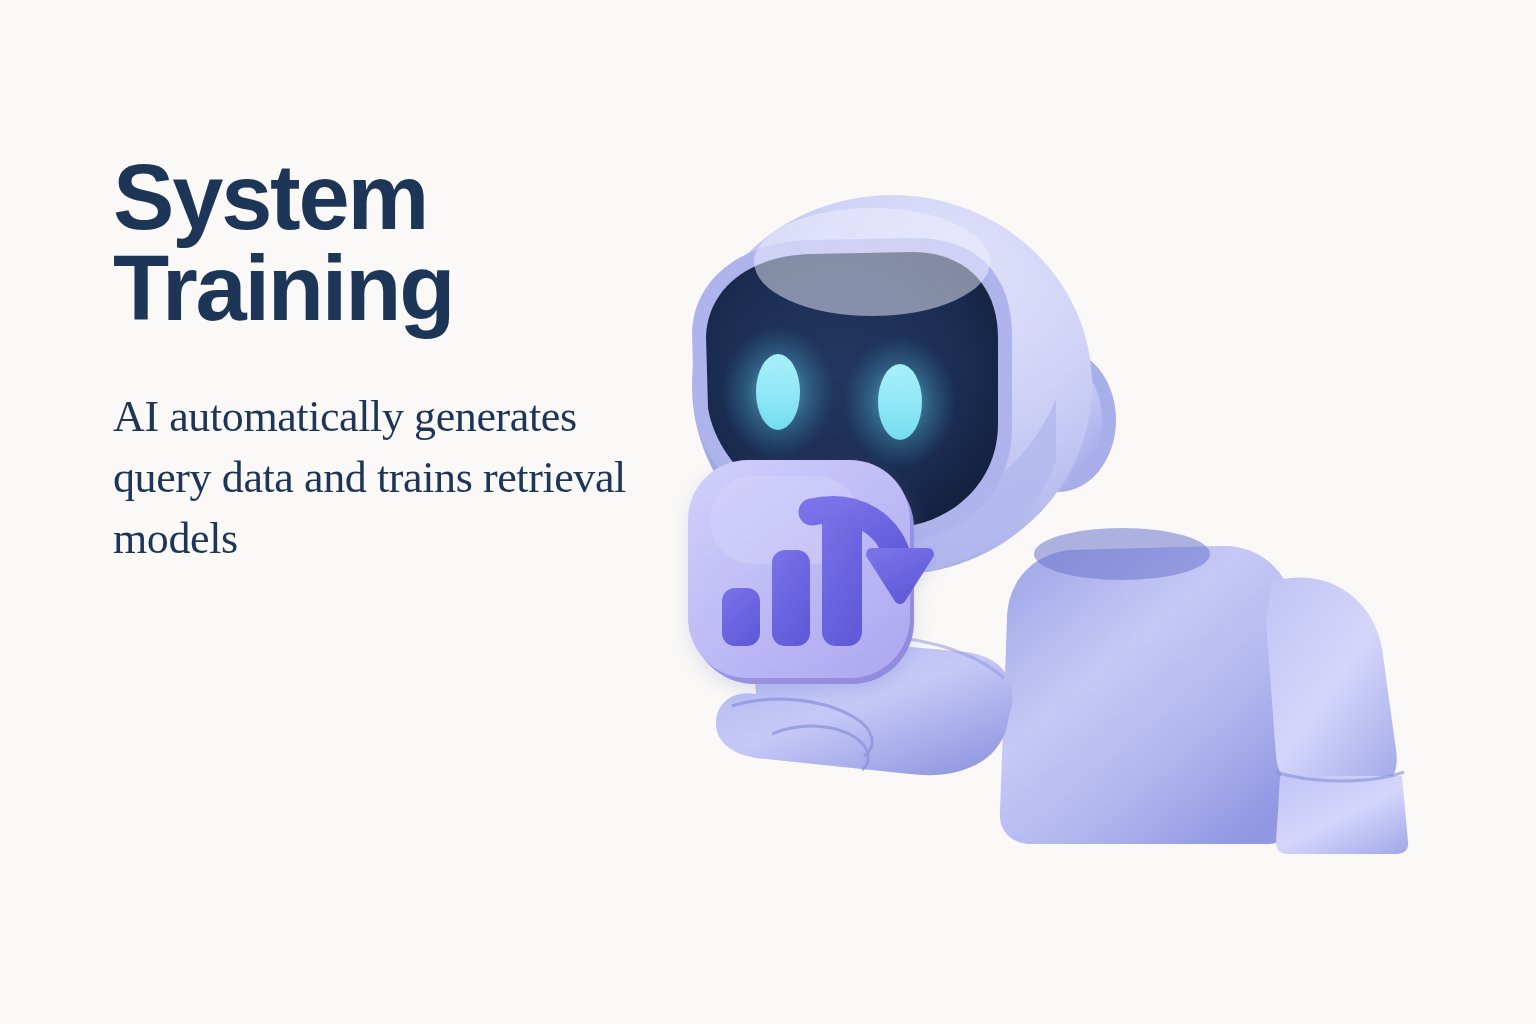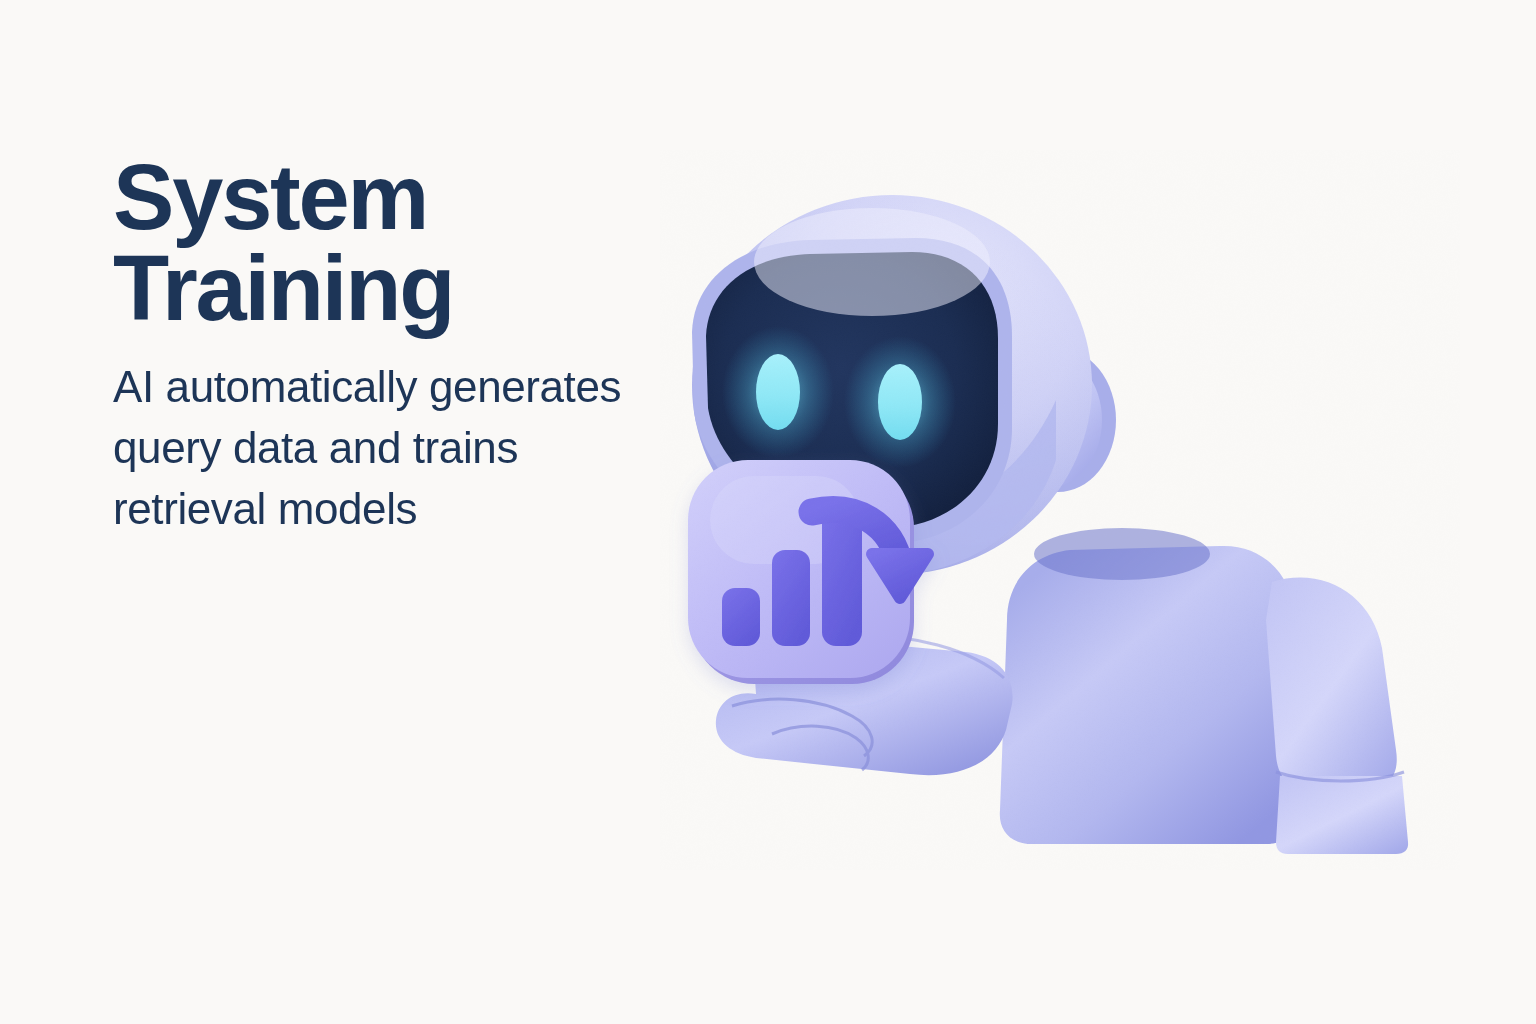--- a/index.html
+++ b/index.html
@@ -29,27 +29,28 @@
   #page-title {
     font-size:92px;
     font-weight:700;
     line-height:0.99;
     letter-spacing:-2.2px;
     color:#1d3557;
     white-space:pre-line;
   }
 
   #page-subtitle {
-    margin-top:23px;
+    margin-top:53px;
     font-size:44px;
     font-weight:400;
     line-height:1.38;
     letter-spacing:-0.4px;
     color:#1d3557;
     max-width:556px;
+    font-family:Liberation Serif, serif;
   }
 
   
   #illustration {
     position:absolute;
     left:660px;
     top:150px;
     width:800px;
     height:720px;
   }

